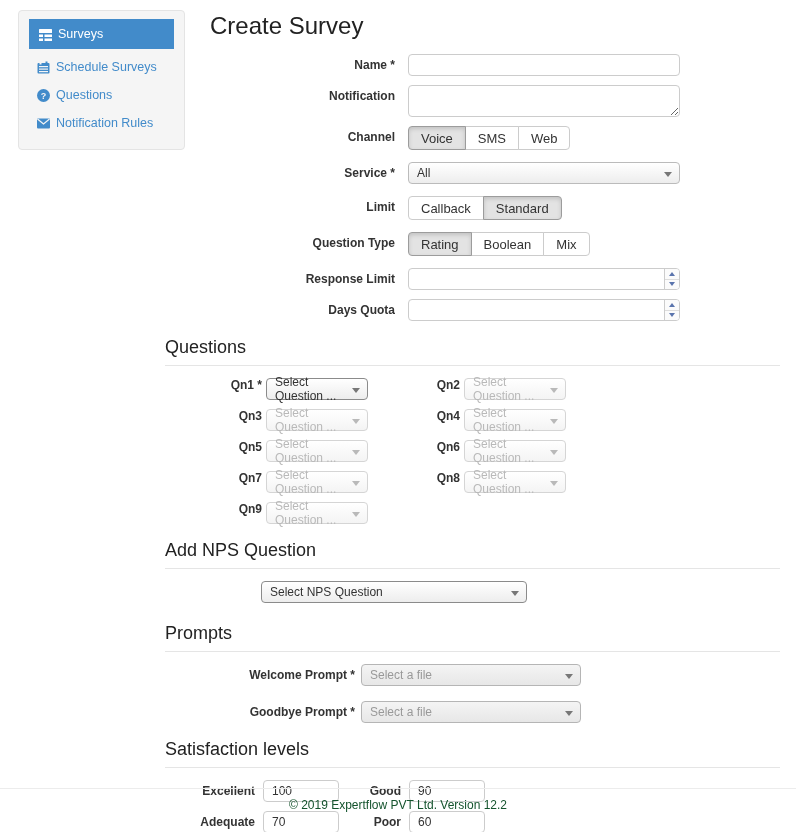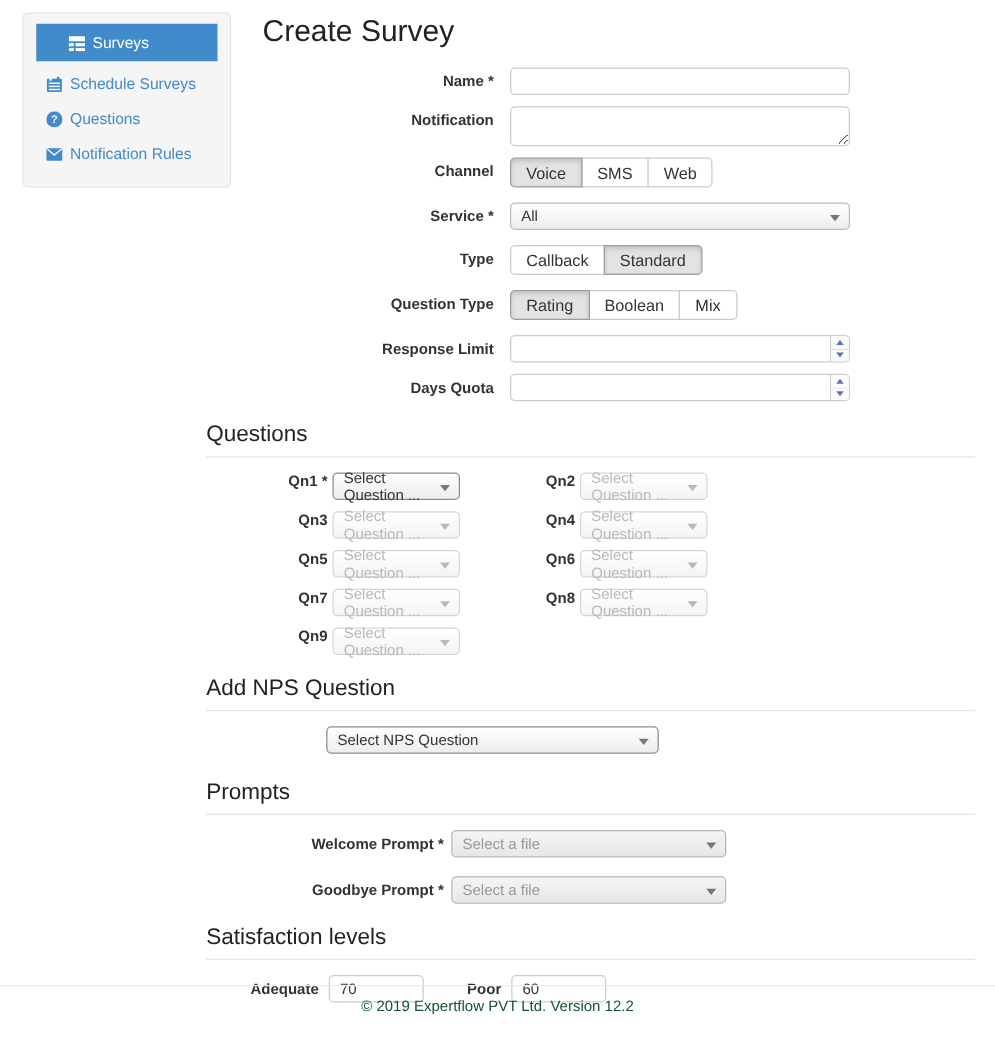--- a/index.html
+++ b/index.html
@@ -7,21 +7,21 @@
     font-family: "Liberation Sans", sans-serif; color:#333; }
   body { position: relative; font-size: 12px; }
 
   
   .sidebar { position:absolute; left:18px; top:10px; width:167px;
     background:#f5f5f5; border:1px solid #e4e4e4; border-radius:4px;
     padding:8px 10px 12px 10px; }
   .side-item { display:flex; align-items:center; gap:6px; color:#428bca;
     font-size:12.5px; padding:7px 8px; cursor:pointer; }
   .side-item.active { background:#428bca; color:#fff; border-radius:0;
-    padding:8px 26px; margin-bottom:4px; }
+    padding:8px 10px; margin-bottom:4px; }
   .side-item svg { flex:0 0 auto; }
 
   
   .main { position:absolute; left:165px; top:10px; width:615px; }
   .page-title { font-size:24px; font-weight:400; color:#222; margin:2px 0 14px 45px; }
 
   .form-row { display:flex; align-items:flex-start; margin-bottom:9px; }
   .form-row > label { width:230px; text-align:right; font-weight:bold;
     font-size:12px; padding-top:4px; color:#333; }
   .ctrl { margin-left:13px; }
@@ -166,21 +166,21 @@
 
   <div class="form-row" style="margin-bottom:12px;">
     <label>Service *</label>
     <div class="sel wide ctrl">
       <span>All</span>
       <span class="caret"></span>
     </div>
   </div>
 
   <div class="form-row" style="margin-bottom:12px;">
-    <label>Type</label>
+    <label>Limit</label>
     <div class="btn-group">
       <button class="tbtn">Callback</button>
       <button class="tbtn active">Standard</button>
     </div>
   </div>
 
   <div class="form-row" style="margin-bottom:12px;">
     <label>Question Type</label>
     <div class="btn-group">
       <button class="tbtn active">Rating</button>
@@ -300,20 +300,26 @@
   <div class="p-row" style="margin-bottom:4px;">
     <label>Goodbye Prompt *</label>
     <div class="sel file p-sel">
       <span>Select a file</span>
       <span class="caret"></span>
     </div>
   </div>
 
   <h2 class="section-head">Satisfaction levels</h2>
   <div class="s-row">
+    <span class="s-label1">Excellent</span>
+    <input class="small s-inp1" type="text" value="100" style="">
+    <span class="s-label2">Good</span>
+    <input class="small s-inp2" type="text" value="90" style="">
+  </div>
+  <div class="s-row">
     <span class="s-label1">Adequate</span>
     <input class="small s-inp1" type="text" value="70" style="">
     <span class="s-label2">Poor</span>
     <input class="small s-inp2" type="text" value="60" style="">
   </div>
 
 </main>
 
 <div class="footer">
   <span>© 2019 Expertflow PVT Ltd. Version 12.2</span>

